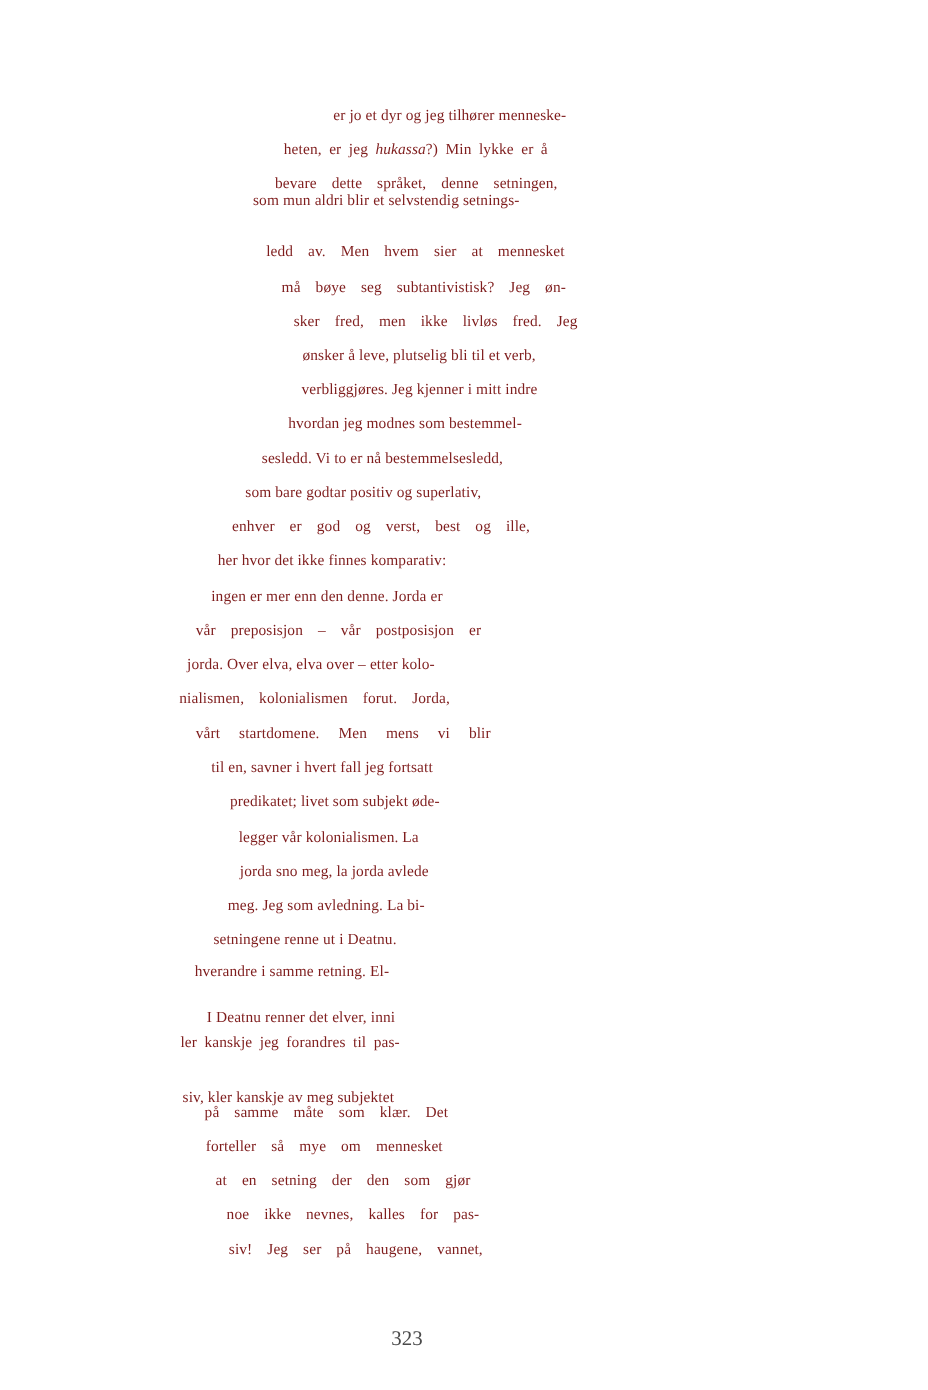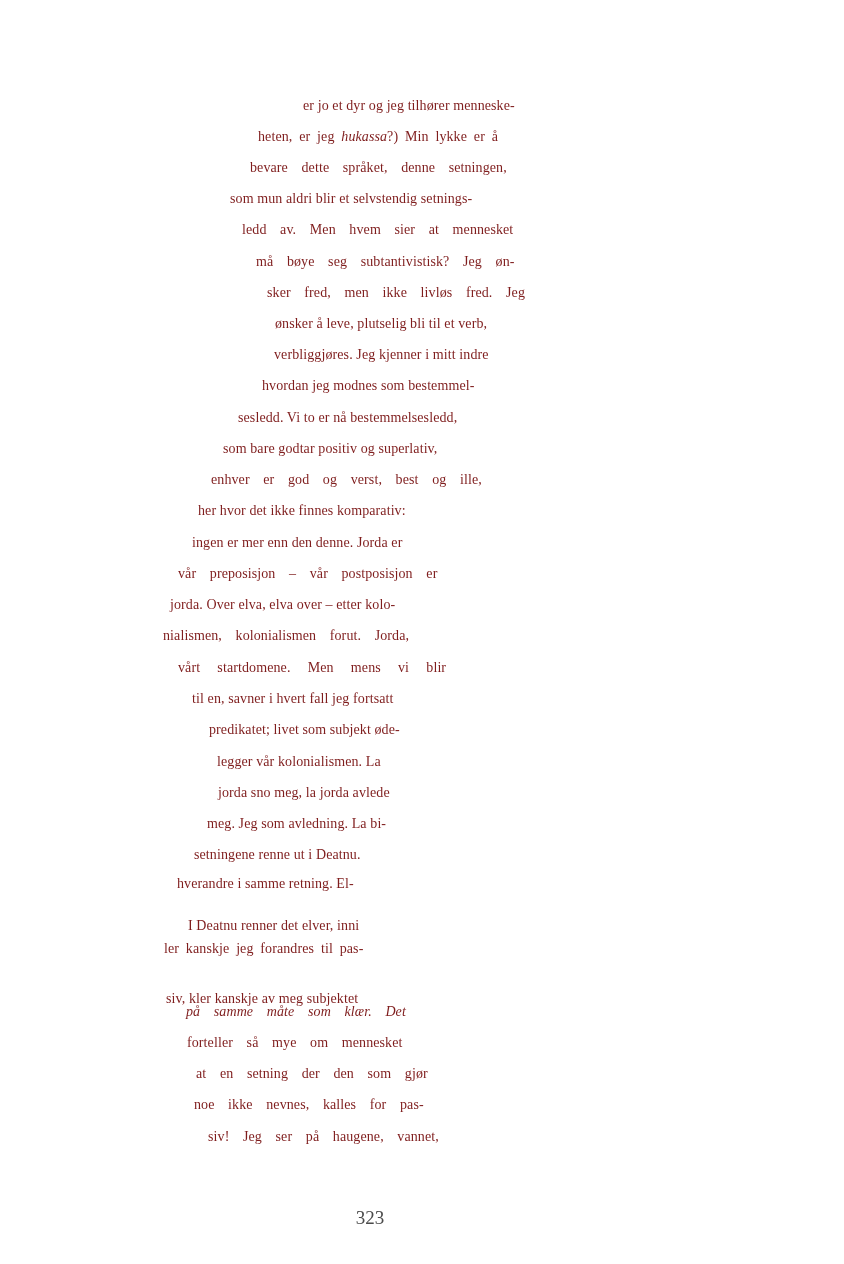--- a/index.html
+++ b/index.html
@@ -70,21 +70,21 @@
 </style>
 </head>
 <body>
 
 <div id="page">
 
   <div id="poem-block">
       <div class="poem-line tight" style="left: 303px; top: 99px;">er jo et dyr og jeg tilhører menneske-</div>
       <div class="poem-line loose" style="left: 258px; top: 130px;">heten, er jeg <span class="it">hukassa</span>?) Min lykke er å</div>
       <div class="poem-line loose" style="left: 250px; top: 161px;">bevare  dette  språket,  denne  setningen,</div>
-      <div class="poem-line tight" style="left: 230px; top: 192px;">som mun aldri blir et selvstendig setnings-</div>
+      <div class="poem-line tight" style="left: 230px; top: 176px;">som mun aldri blir et selvstendig setnings-</div>
       <div class="poem-line loose" style="left: 242px; top: 223px;">ledd  av.  Men  hvem  sier  at  mennesket</div>
       <div class="poem-line loose" style="left: 256px; top: 255px;">må  bøye  seg  subtantivistisk?  Jeg  øn-</div>
       <div class="poem-line loose" style="left: 267px; top: 286px;">sker  fred,  men  ikke  livløs  fred.  Jeg</div>
       <div class="poem-line tight" style="left: 275px; top: 317px;">ønsker å leve, plutselig bli til et verb,</div>
       <div class="poem-line tight" style="left: 274px; top: 348px;">verbliggjøres. Jeg kjenner i mitt indre</div>
       <div class="poem-line tight" style="left: 262px; top: 379px;">hvordan jeg modnes som bestemmel-</div>
       <div class="poem-line tight" style="left: 238px; top: 411px;">sesledd. Vi to er nå bestemmelsesledd,</div>
       <div class="poem-line tight" style="left: 223px; top: 442px;">som bare godtar positiv og superlativ,</div>
       <div class="poem-line loose" style="left: 211px; top: 473px;">enhver  er  god  og  verst,  best  og  ille,</div>
       <div class="poem-line tight" style="left: 198px; top: 504px;">her hvor det ikke finnes komparativ:</div>
@@ -96,22 +96,22 @@
       <div class="poem-line tight" style="left: 192px; top: 692px;">til en, savner i hvert fall jeg fortsatt</div>
       <div class="poem-line tight" style="left: 209px; top: 723px;">predikatet; livet som subjekt øde-</div>
       <div class="poem-line tight" style="left: 217px; top: 755px;">legger vår kolonialismen. La</div>
       <div class="poem-line tight" style="left: 218px; top: 786px;">jorda sno meg, la jorda avlede</div>
       <div class="poem-line tight" style="left: 207px; top: 817px;">meg. Jeg som avledning. La bi-</div>
       <div class="poem-line tight" style="left: 194px; top: 848px;">setningene renne ut i Deatnu.</div>
       <div class="poem-line tight" style="left: 188px; top: 919px;">I Deatnu renner det elver, inni</div>
       <div class="poem-line tight" style="left: 177px; top: 877px;">hverandre i samme retning. El-</div>
       <div class="poem-line loose" style="left: 164px; top: 942px;">ler kanskje jeg forandres til pas-</div>
       <div class="poem-line tight" style="left: 166px; top: 973px; margin-top: 19px;">siv, kler kanskje av meg subjektet</div>
-      <div class="poem-line loose" style="left: 186px; top: 1005px; font-style: italic;">på  samme  måte  som  klær.  Det</div>
+      <div class="poem-line loose" style="left: 186px; top: 1005px;">på  samme  måte  som  klær.  Det</div>
       <div class="poem-line loose" style="left: 187px; top: 1036px;">forteller  så  mye  om  mennesket</div>
       <div class="poem-line loose" style="left: 196px; top: 1067px;">at  en  setning  der  den  som  gjør</div>
-      <div class="poem-line loose" style="left: 194px; top: 1098px;">noe  ikke  nevnes,  kalles  for  pas-</div>
+      <div class="poem-line loose" style="left: 206px; top: 1098px;">noe  ikke  nevnes,  kalles  for  pas-</div>
       <div class="poem-line loose" style="left: 208px; top: 1130px;">siv!  Jeg  ser  på  haugene,  vannet,</div>
     </div>
 
   <div id="page-number">323</div>
 
 </div>
 
 </body></html>

